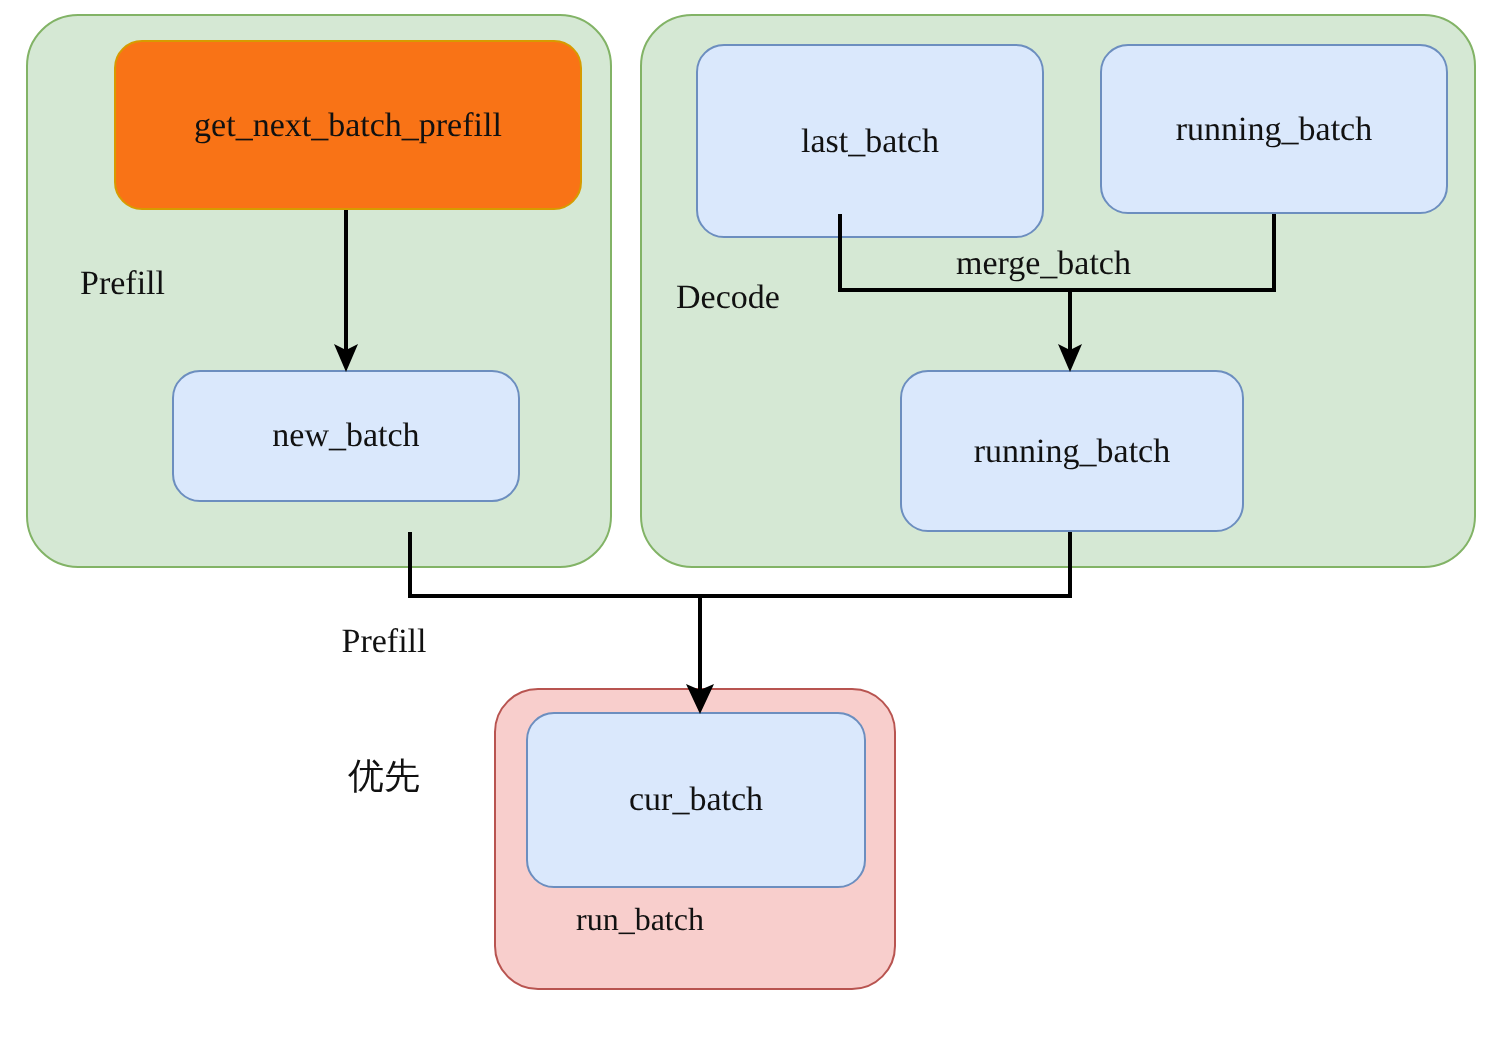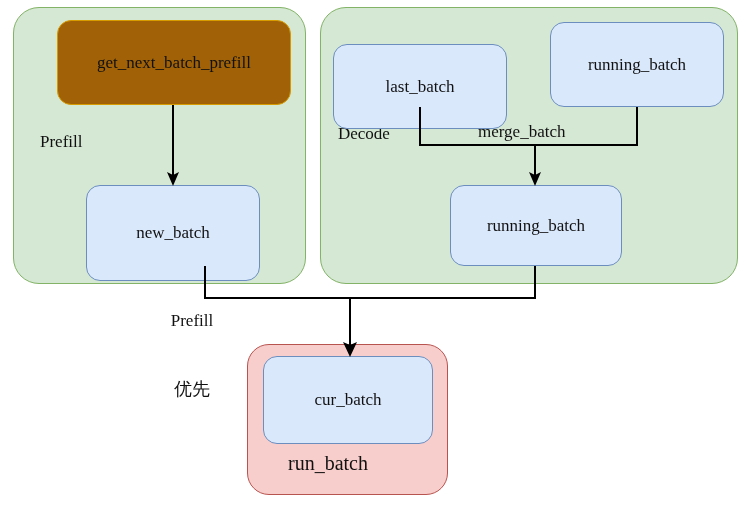--- a/index.html
+++ b/index.html
@@ -40,21 +40,21 @@
     color: #111111;
     font-size: 17px;
     line-height: 1.15;
   }
   .node-blue {
     border: 1.6px solid #6c8ebf;
     background: #dae8fc;
   }
   .node-orange {
     border: 1.8px solid #d79b00;
-    background: #a16207;
+    background: #f97316;
   }
   .group-label {
     position: absolute;
     color: #111111;
     font-size: 17px;
     white-space: nowrap;
   }
   .edge-label {
     position: absolute;
     color: #111111;
@@ -91,37 +91,37 @@
 </head>
 <body>
 
 <div id="canvas">
 
   <div class="group-box" style="left:13px; top:7px; width:293px; height:277px;"></div>
 
   <div class="group-box" style="left:320px; top:7px; width:418px; height:277px;"></div>
 
   <div class="group-label" style="left:40px; top:132px;">Prefill</div>
-  <div class="group-label" style="left:338px; top:124px;">Decode</div>
+  <div class="group-label" style="left:338px; top:139px;">Decode</div>
 
   <div class="node node-orange" style="left:57px; top:20px; width:234px; height:85px;">get_next_batch_prefill</div>
 
-  <div class="node node-blue" style="left:86px; top:185px; width:174px; height:96px;">new_batch</div>
+  <div class="node node-blue" style="left:86px; top:185px; width:174px; height:66px;">new_batch</div>
 
-  <div class="node node-blue" style="left:333px; top:22px; width:174px; height:85px;margin-top:22px;">last_batch</div>
+  <div class="node node-blue" style="left:348px; top:22px; width:174px; height:97px;">last_batch</div>
 
   <div class="node node-blue" style="left:550px; top:22px; width:174px; height:85px;">running_batch</div>
 
   <div class="node node-blue" style="left:450px; top:185px; width:172px; height:81px;">running_batch</div>
 
   <div class="group-red" style="left:247px; top:344px; width:201px; height:151px;"></div>
 
   <div class="node node-blue" style="left:263px; top:356px; width:170px; height:88px;">cur_batch</div>
 
-  <div class="group-label" style="left:288px; top:452px; font-size:20px;">run_batch</div>
+  <div class="group-label" style="left:288px; top:452px; font-size:16px;">run_batch</div>
 
   <svg class="edges" viewBox="0 0 750 522" xmlns="http://www.w3.org/2000/svg">
 
     <line x1="173" y1="105" x2="173" y2="177"></line>
     <polygon points="173,186 167,172 173,175 179,172"></polygon>
 
     <polyline points="420,107 420,145 637,145 637,107"></polyline>
     <line x1="535" y1="145" x2="535" y2="177"></line>
     <polygon points="535,186 529,172 535,175 541,172"></polygon>
 

